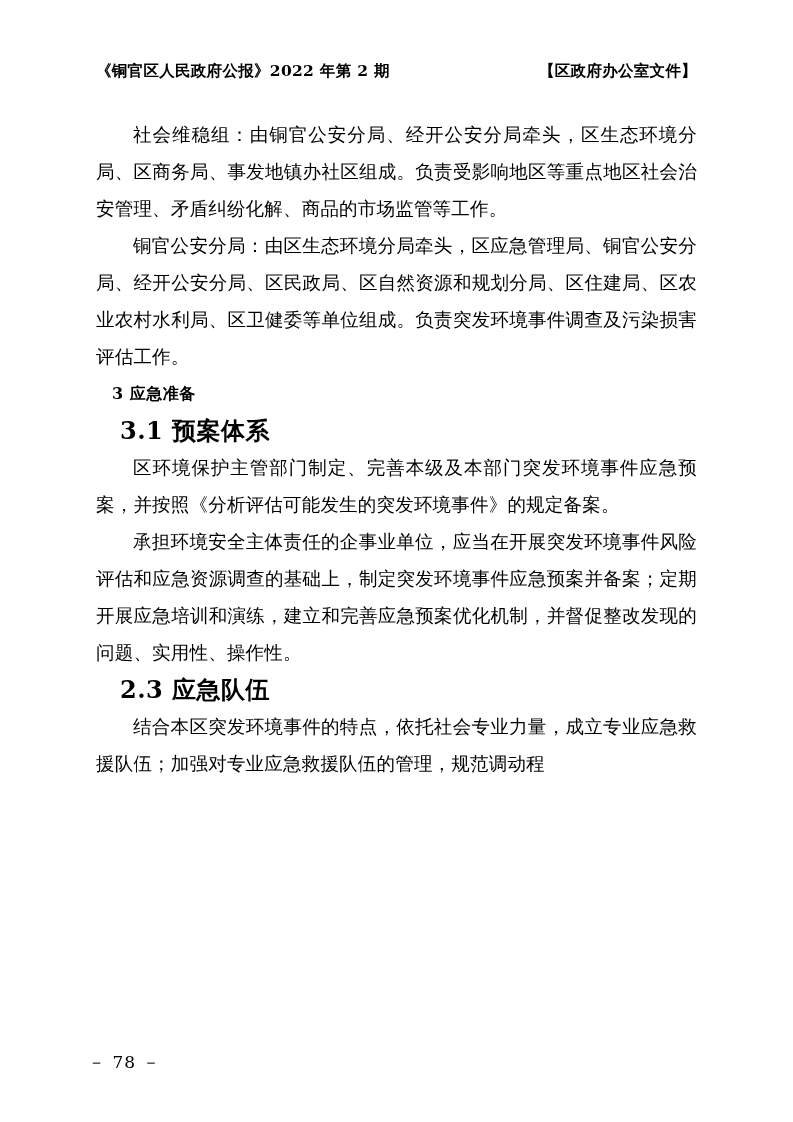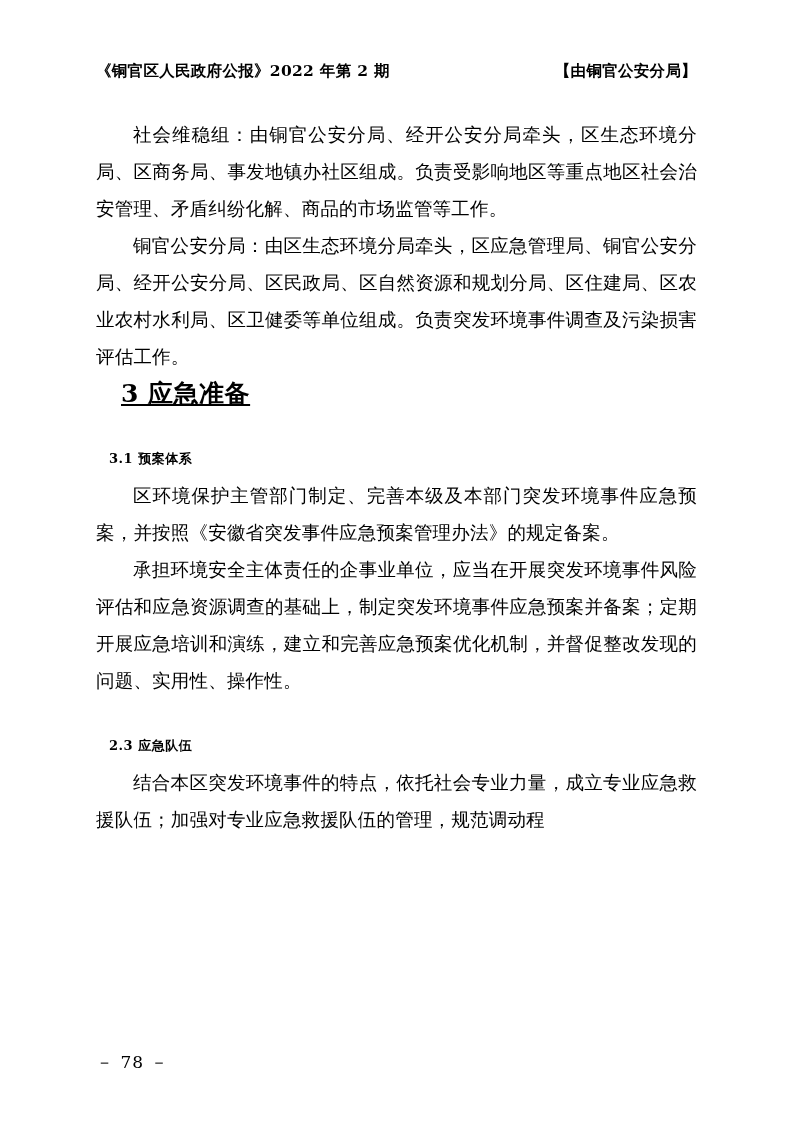--- a/index.html
+++ b/index.html
@@ -47,64 +47,62 @@
   p {
     margin: 0;
   }
   .indent {
     text-indent: 2em;
   }
   .lead {
     font-weight: normal;
   }
   .heading1 {
-    font-size: 25px;
+    font-size: 16px;
     font-weight: bold;
     line-height: 37px;
     text-indent: 1em;
     letter-spacing: 0.5px;
-    text-decoration: underline;
   }
   .heading2 {
-    font-size: 13px;
+    font-size: 24px;
     font-weight: bold;
     line-height: 37px;
     text-indent: 1em;
     letter-spacing: 0.5px;
-    margin-top: 28px;
   }
   .footer {
     position: absolute;
-    left: 96px;
+    left: 88px;
     bottom: 48px;
     font-size: 17px;
     letter-spacing: 1px;
   }
 </style>
 </head>
 <body>
 
 <div class="page">
 
   <div class="header">
     <span class="header-left">《铜官区人民政府公报》2022 年第 2 期</span>
-    <span class="header-right">【由铜官公安分局】</span>
+    <span class="header-right">【区政府办公室文件】</span>
   </div>
 
   <div class="body-text">
 
     <p class="indent"><span class="lead">社会维稳组：</span><span>由铜官公安分局、经开公安分局牵头，区生态环境分局、区商务局、事发地镇办社区组成。负责受影响地区等重点地区社会治安管理、矛盾纠纷化解、商品的市场监管等工作。</span></p>
 
     <p class="indent"><span class="lead">铜官公安分局：</span><span>由区生态环境分局牵头，区应急管理局、铜官公安分局、经开公安分局、区民政局、区自然资源和规划分局、区住建局、区农业农村水利局、区卫健委等单位组成。负责突发环境事件调查及污染损害评估工作。</span></p>
 
     <p class="heading1">3  应急准备</p>
 
     <p class="heading2">3.1 预案体系</p>
 
-    <p class="indent">区环境保护主管部门制定、完善本级及本部门突发环境事件应急预案，并按照《安徽省突发事件应急预案管理办法》的规定备案。</p>
+    <p class="indent">区环境保护主管部门制定、完善本级及本部门突发环境事件应急预案，并按照《分析评估可能发生的突发环境事件》的规定备案。</p>
 
 
     <p class="indent">承担环境安全主体责任的企事业单位，应当在开展突发环境事件风险评估和应急资源调查的基础上，制定突发环境事件应急预案并备案；定期开展应急培训和演练，建立和完善应急预案优化机制，并督促整改发现的问题、实用性、操作性。</p>
 
     <p class="heading2">2.3 应急队伍</p>
 
     <p class="indent">结合本区突发环境事件的特点，依托社会专业力量，成立专业应急救援队伍；加强对专业应急救援队伍的管理，规范调动程</p>
 
   </div>
 

